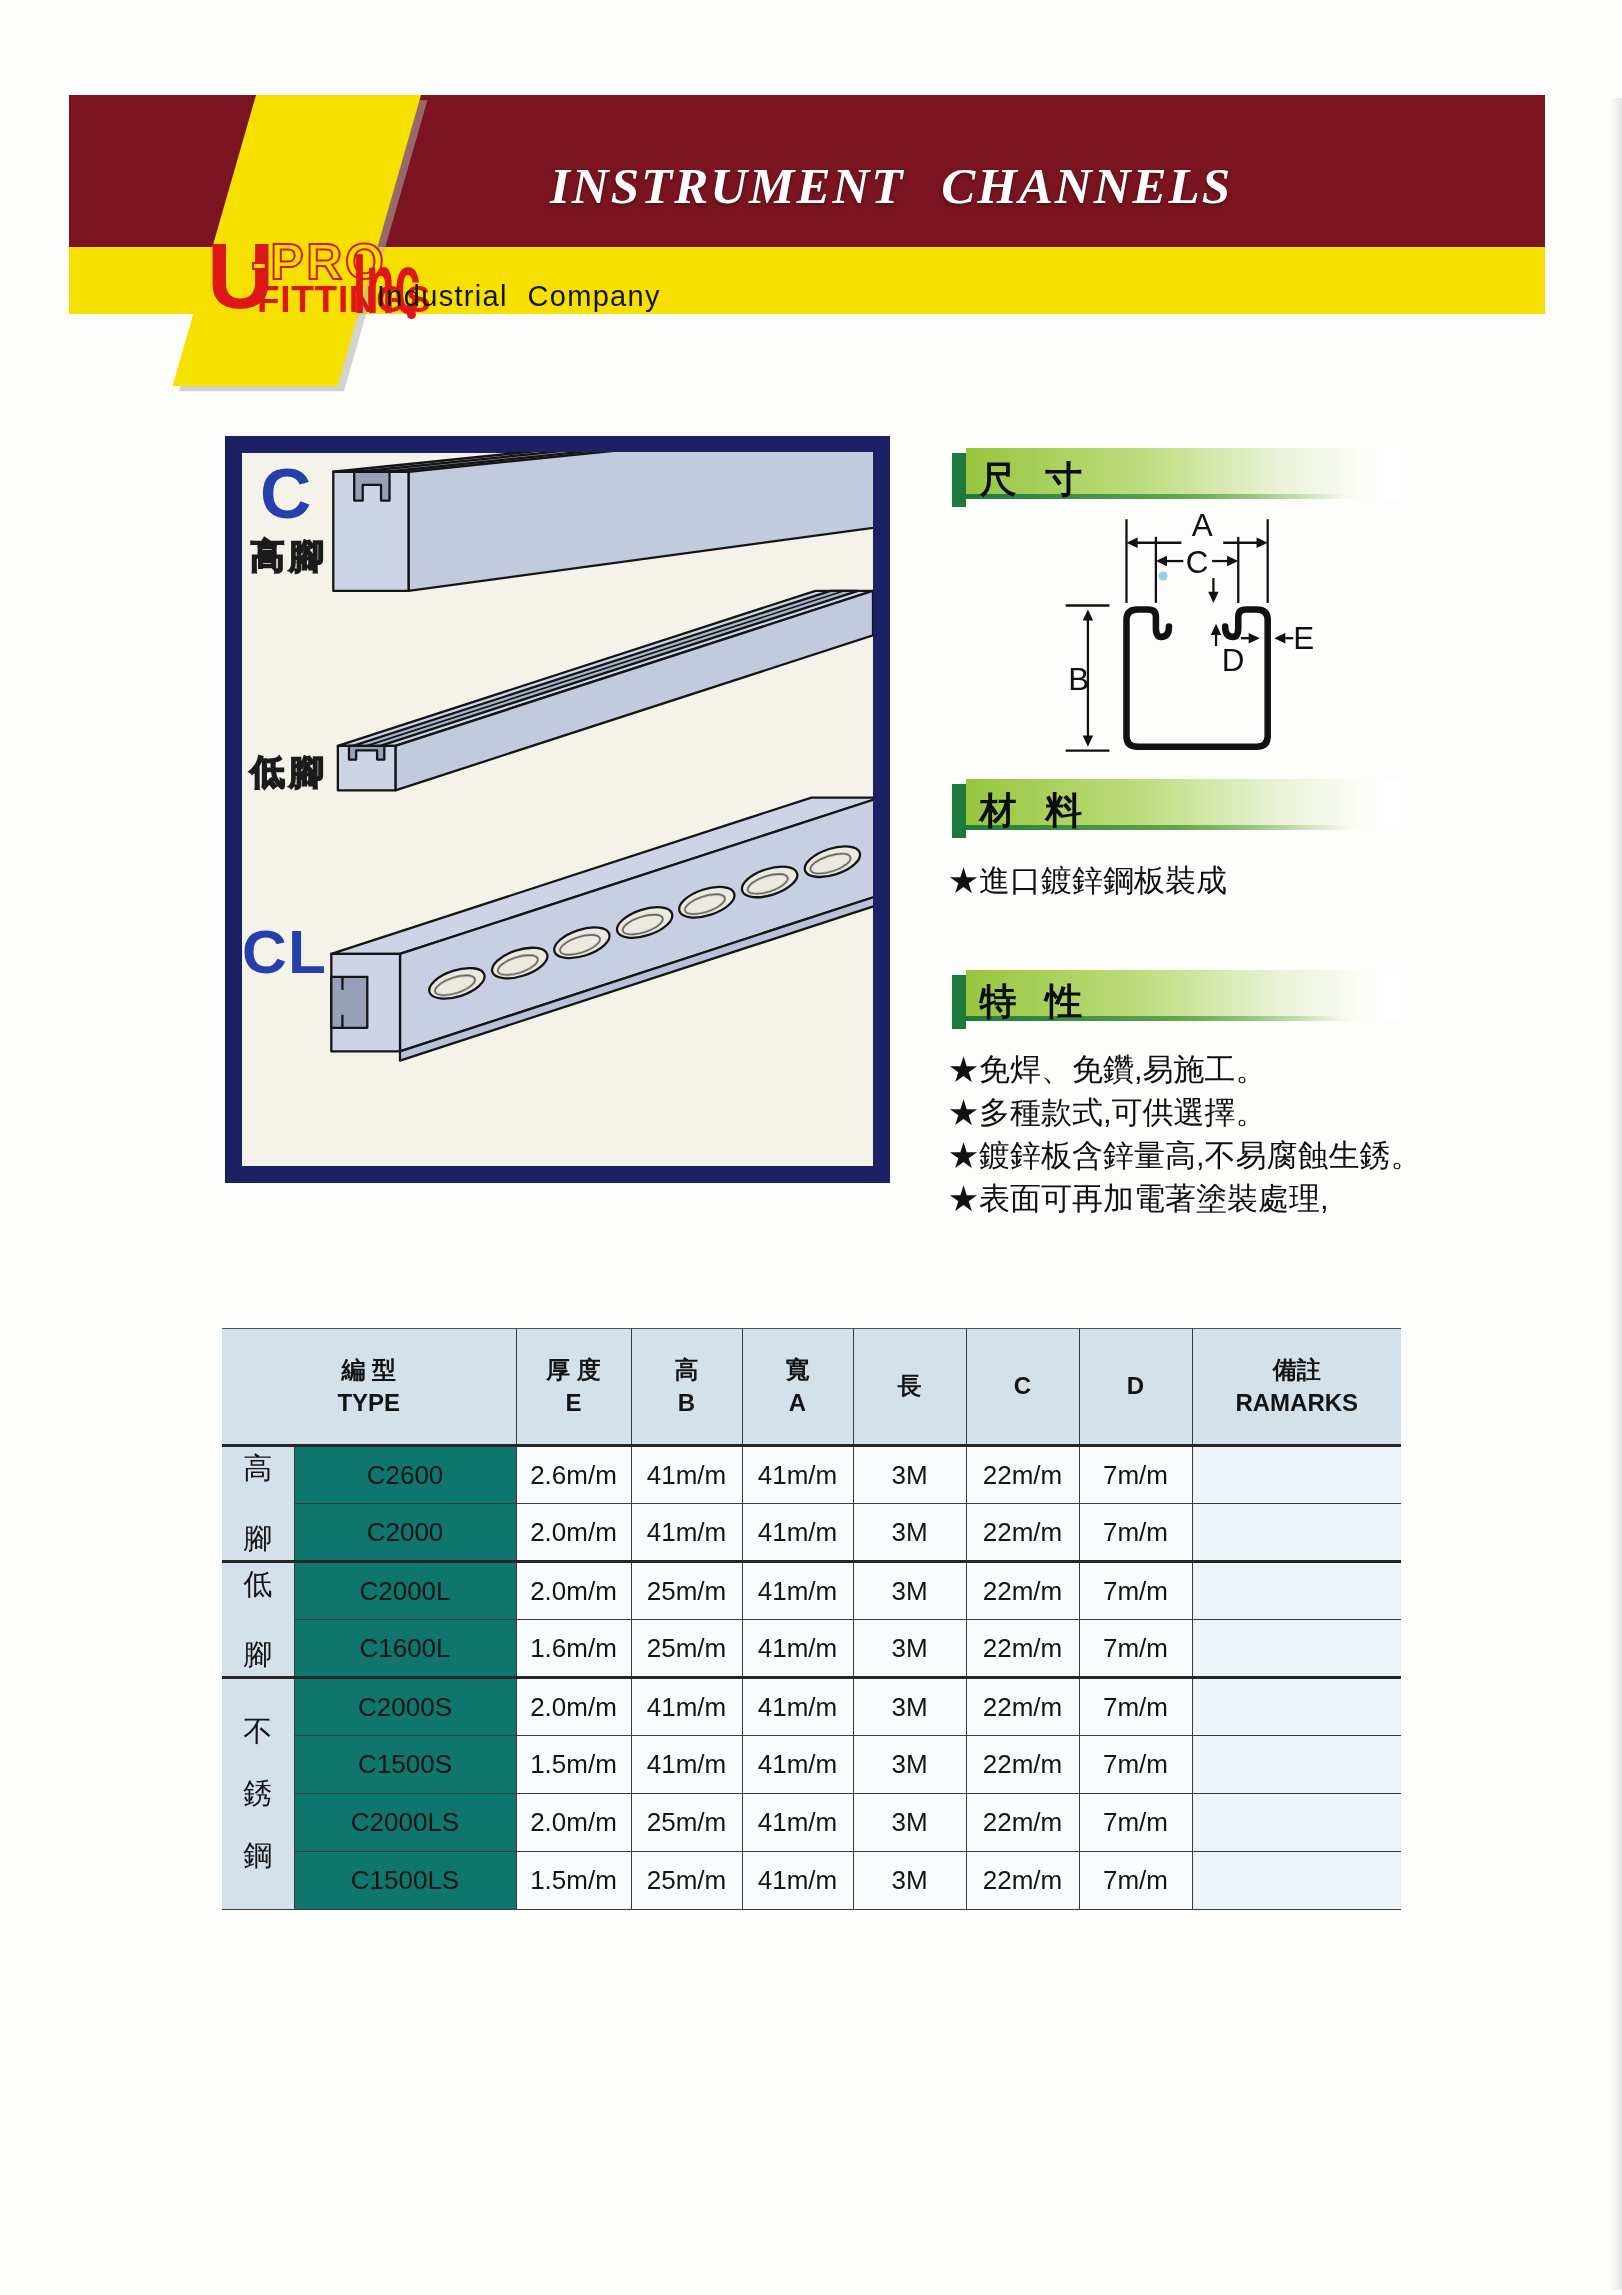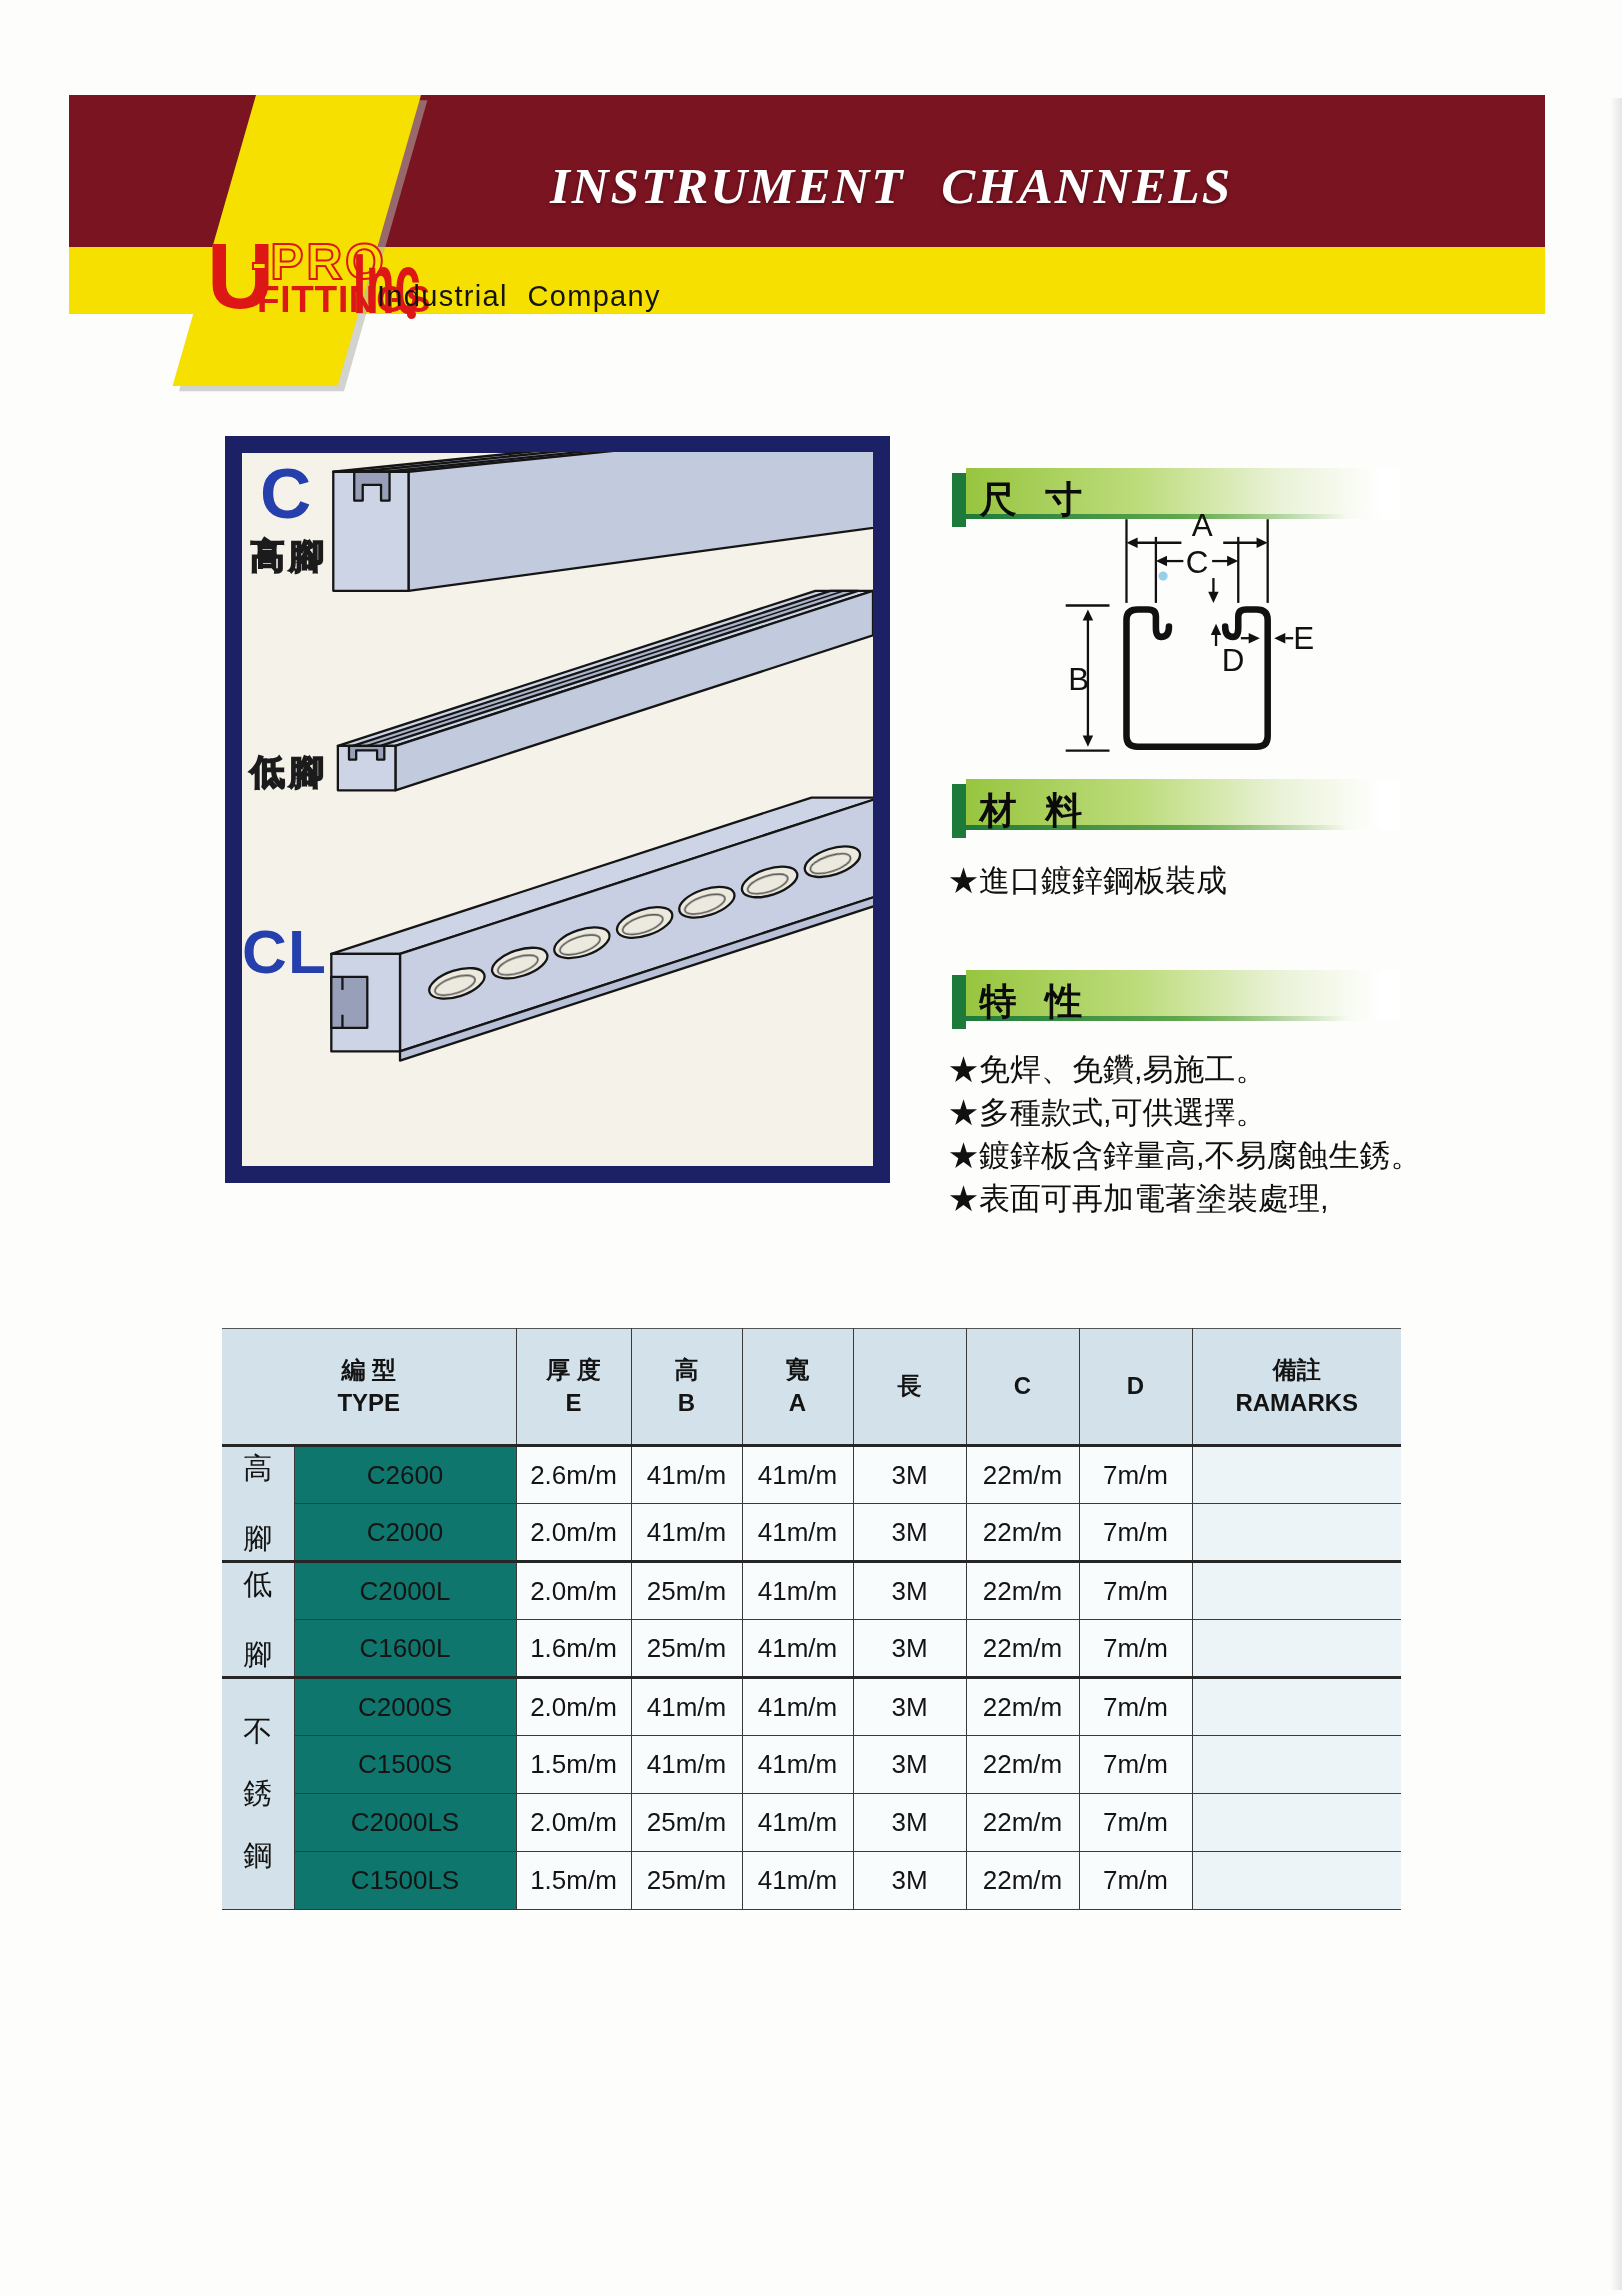--- a/index.html
+++ b/index.html
@@ -151,21 +151,21 @@
       <ellipse cx="898" cy="629" rx="32" ry="12" transform="rotate(-18 898 629)"></ellipse>
     </g>
   </g>
 </svg>
 
 <div class="abs lbl-blue lbl-c">C</div>
 <div class="abs lbl-outline lbl-high">高腳</div>
 <div class="abs lbl-outline lbl-low">低腳</div>
 <div class="abs lbl-blue lbl-cl">CL</div>
 
-<div class="abs banner" style="left:952px;top:468px;">
+<div class="abs banner" style="left:952px;top:448px;">
   <div class="banner-bar"></div>
   <div class="banner-band"></div>
   <div class="banner-text">尺 寸</div>
 </div>
 
 <svg class="abs diagram-svg" width="308" height="268" viewBox="0 0 470 410">
 
   <path d="M186,172 Q186,188 174,188 Q166,188 166,174 L166,157 Q166,146 154,146 L138,146
            Q121,146 121,162 L121,340 Q121,356 138,356 L320,356 Q337,356 337,340 L337,162
            Q337,146 320,146 L304,146 Q292,146 292,157 L292,174 Q292,188 284,188 Q272,188 272,172" fill="none" stroke="#111" stroke-width="10" stroke-linecap="round" stroke-linejoin="round"></path>

